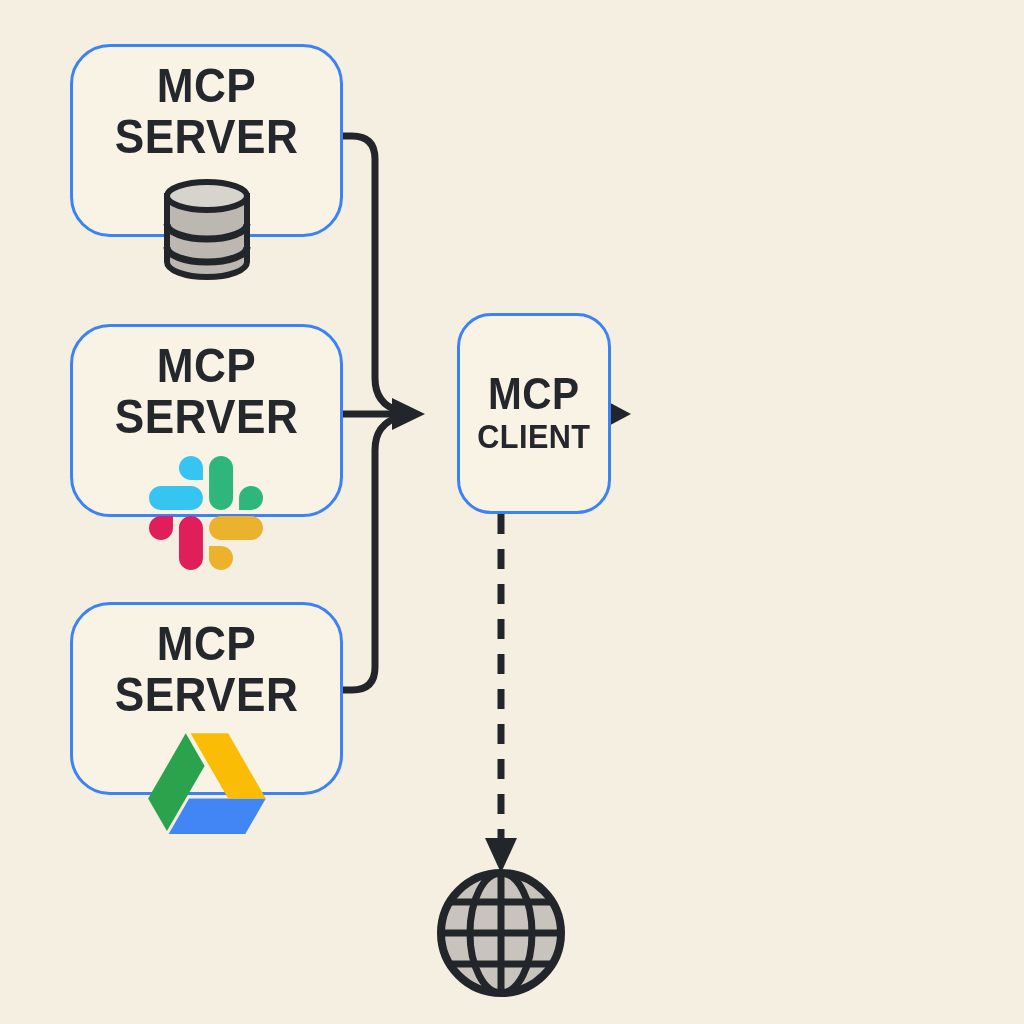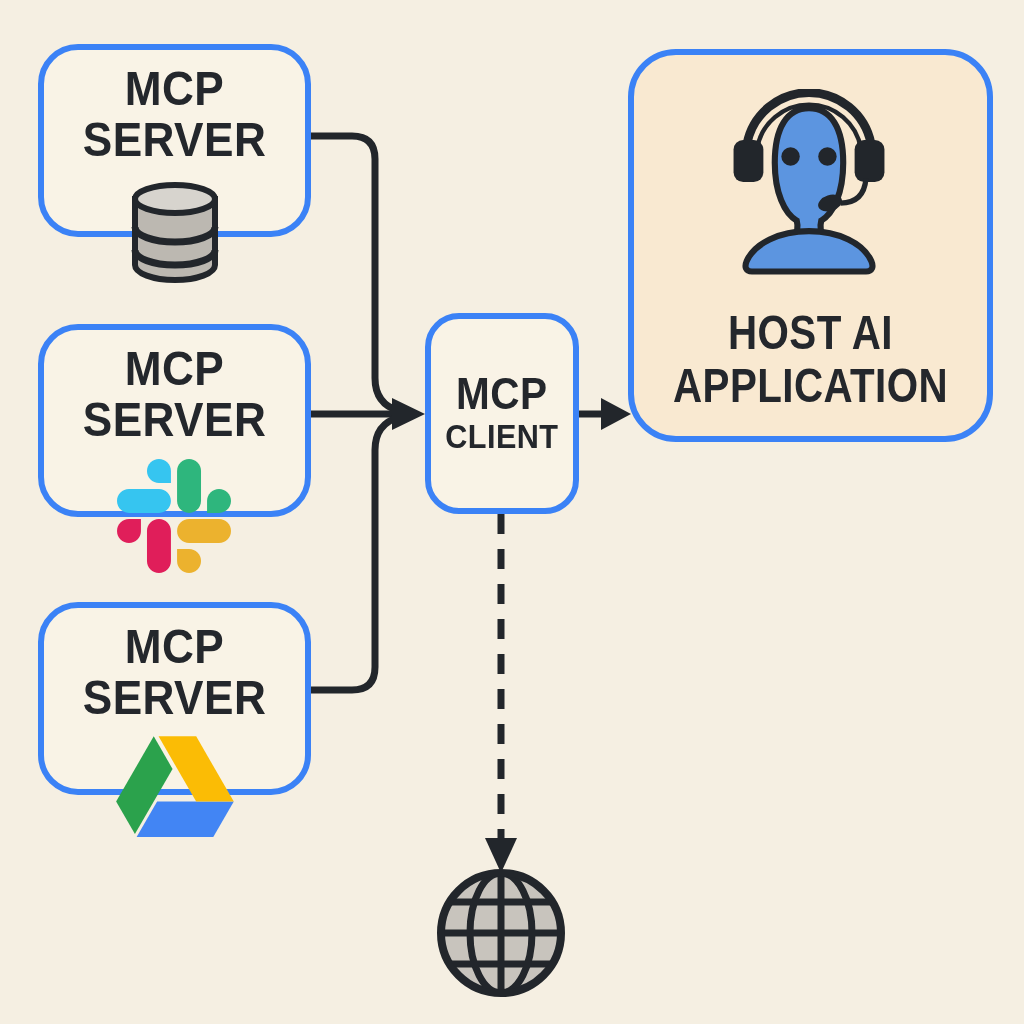--- a/index.html
+++ b/index.html
@@ -4,21 +4,21 @@
 <style>
   html,body{margin:0;padding:0;background:#e8e4da;}
   #canvas{
     position:relative;width:1024px;height:1024px;margin:0 auto;
     background:#f5efe2;overflow:hidden;
     font-family:"Liberation Sans",sans-serif;
   }
   #wires{position:absolute;left:0;top:0;z-index:1;}
   .node{
     position:absolute;box-sizing:border-box;z-index:2;
-    border:6px solid #3b82f6;background:#f9f3e6;
+    border:3px solid #3b82f6;background:#f9f3e6;margin-left:32px;
   }
   .server{left:38px;width:273px;height:193px;border-radius:40px;padding-top:14px;}
   #server1{top:44px;}
   #server2{top:324px;}
   #server3{top:602px;}
   #client{left:425px;top:313px;width:154px;height:201px;border-radius:34px;
           display:flex;flex-direction:column;align-items:center;justify-content:center;}
   #host{left:628px;top:49px;width:365px;height:393px;border-radius:48px;background:#f9e9d1;}
   .lbl{
     color:#24272c;font-weight:700;text-align:center;letter-spacing:0.5px;
@@ -95,38 +95,20 @@
       <path d="M94.5 78.5h44.4L94.5 1.6H50.1z" fill="#FBBC05"></path>
       <path d="M0 78.5l22.2 38.4 44.4-76.9L44.4 1.6z" fill="#2BA24C"></path>
     </svg>
   </div>
 
   <div class="node" id="client">
     <div class="lbl client-l1">MCP</div>
     <div class="lbl client-l2">CLIENT</div>
   </div>
 
-  <div class="node" id="host">
-    <svg class="icon" id="agent-icon" width="176" height="186" viewBox="0 0 200 212">
-      <path d="M29.4 62 A72 72 0 0 1 170.6 62" fill="none" stroke="#22262b" stroke-width="10"></path>
-      <path d="M40.8 68 A60 60 0 0 1 159.2 68" fill="none" stroke="#22262b" stroke-width="5"></path>
-      <path d="M100 22 C75 22 61 44 61 84 C61 118 72 142 86 150 C88 158 87 163 83 168 L117 168 C113 163 112 158 114 150 C128 142 139 118 139 84 C139 44 125 22 100 22 Z" fill="#5c95e0" stroke="#22262b" stroke-width="7"></path>
-      <path d="M100 162 C66 162 38 176 29 196 C26 203 28 208 35 208 L165 208 C172 208 174 203 171 196 C162 176 134 162 100 162 Z" fill="#5c95e0" stroke="#22262b" stroke-width="7"></path>
-      <circle cx="79" cy="77" r="10.5" fill="#22262b"></circle>
-      <circle cx="121" cy="77" r="10.5" fill="#22262b"></circle>
-      <rect x="14" y="58" width="34" height="48" rx="11" fill="#22262b"></rect>
-      <rect x="152" y="58" width="34" height="48" rx="11" fill="#22262b"></rect>
-      <path d="M165 102 C163 124 150 130 136 130" fill="none" stroke="#22262b" stroke-width="6"></path>
-      <ellipse cx="124" cy="130" rx="14" ry="9" fill="#22262b" transform="rotate(-18 124 130)"></ellipse>
-    </svg>
-    <div class="lbl host-lbl">
-      <div>HOST AI</div>
-      <div>APPLICATION</div>
-    </div>
-  </div>
 
   <svg id="globe-icon" width="136" height="136" viewBox="0 0 136 136">
     <defs>
       <clipPath id="globe-clip">
           <circle cx="68" cy="68" r="57"></circle>
         </clipPath>
     </defs>
     <circle cx="68" cy="68" r="60" fill="#c8c4bd" stroke="#22262b" stroke-width="8"></circle>
     <g clip-path="url(#globe-clip)" stroke="#22262b" stroke-width="7" fill="none">
       <line x1="68" y1="6" x2="68" y2="130"></line>

